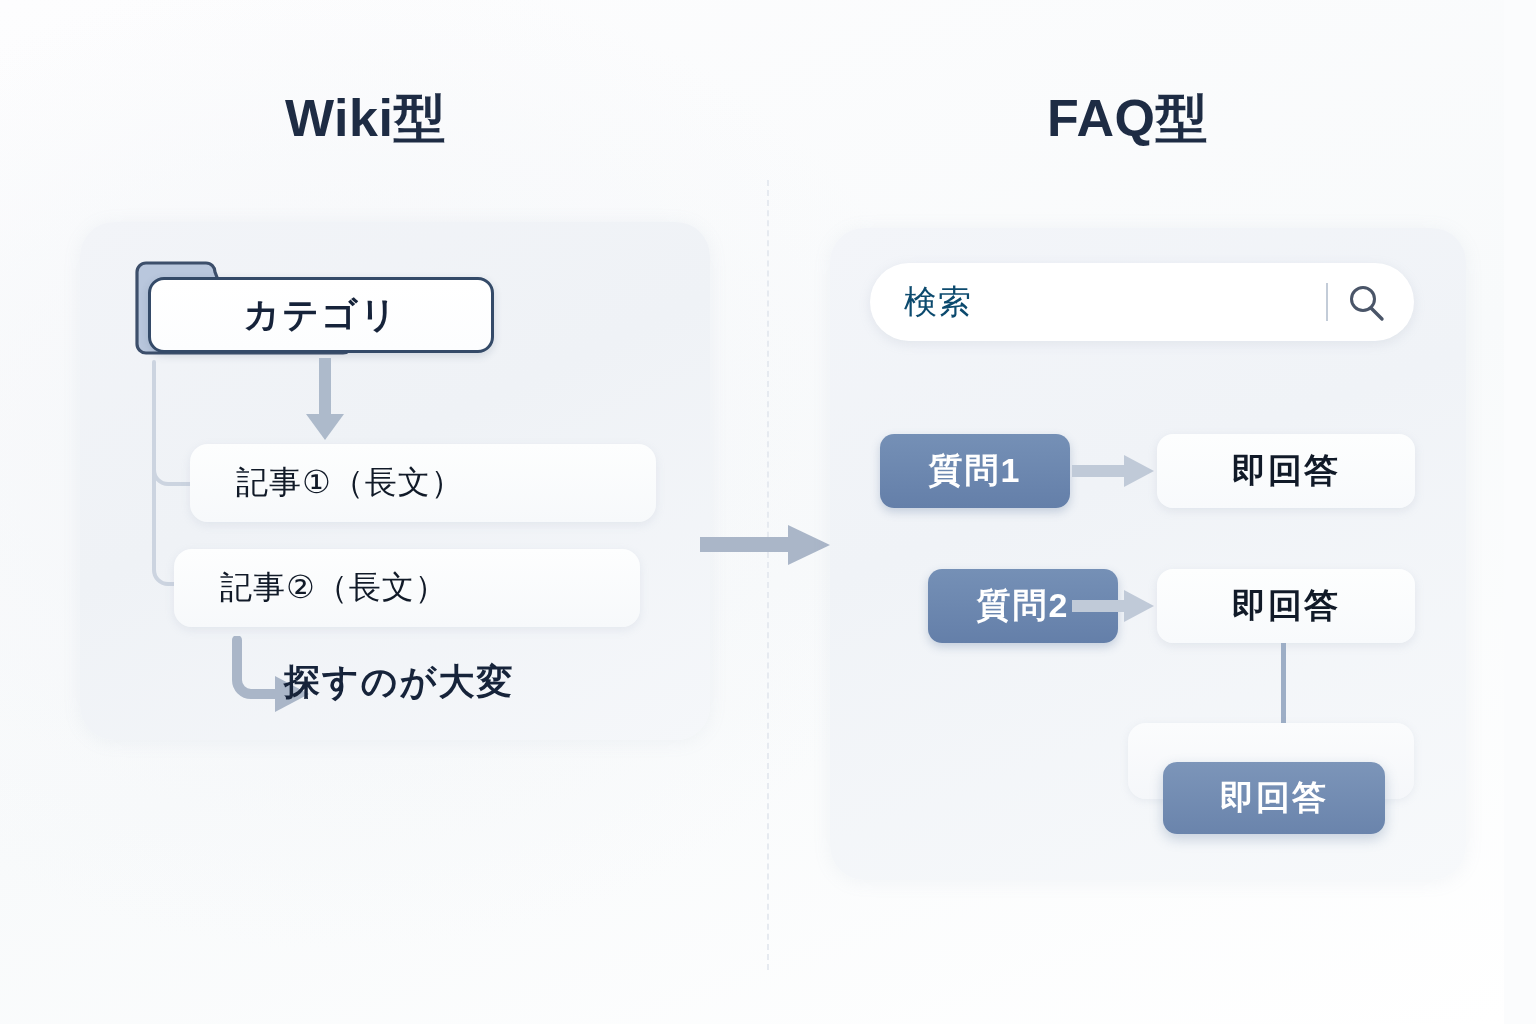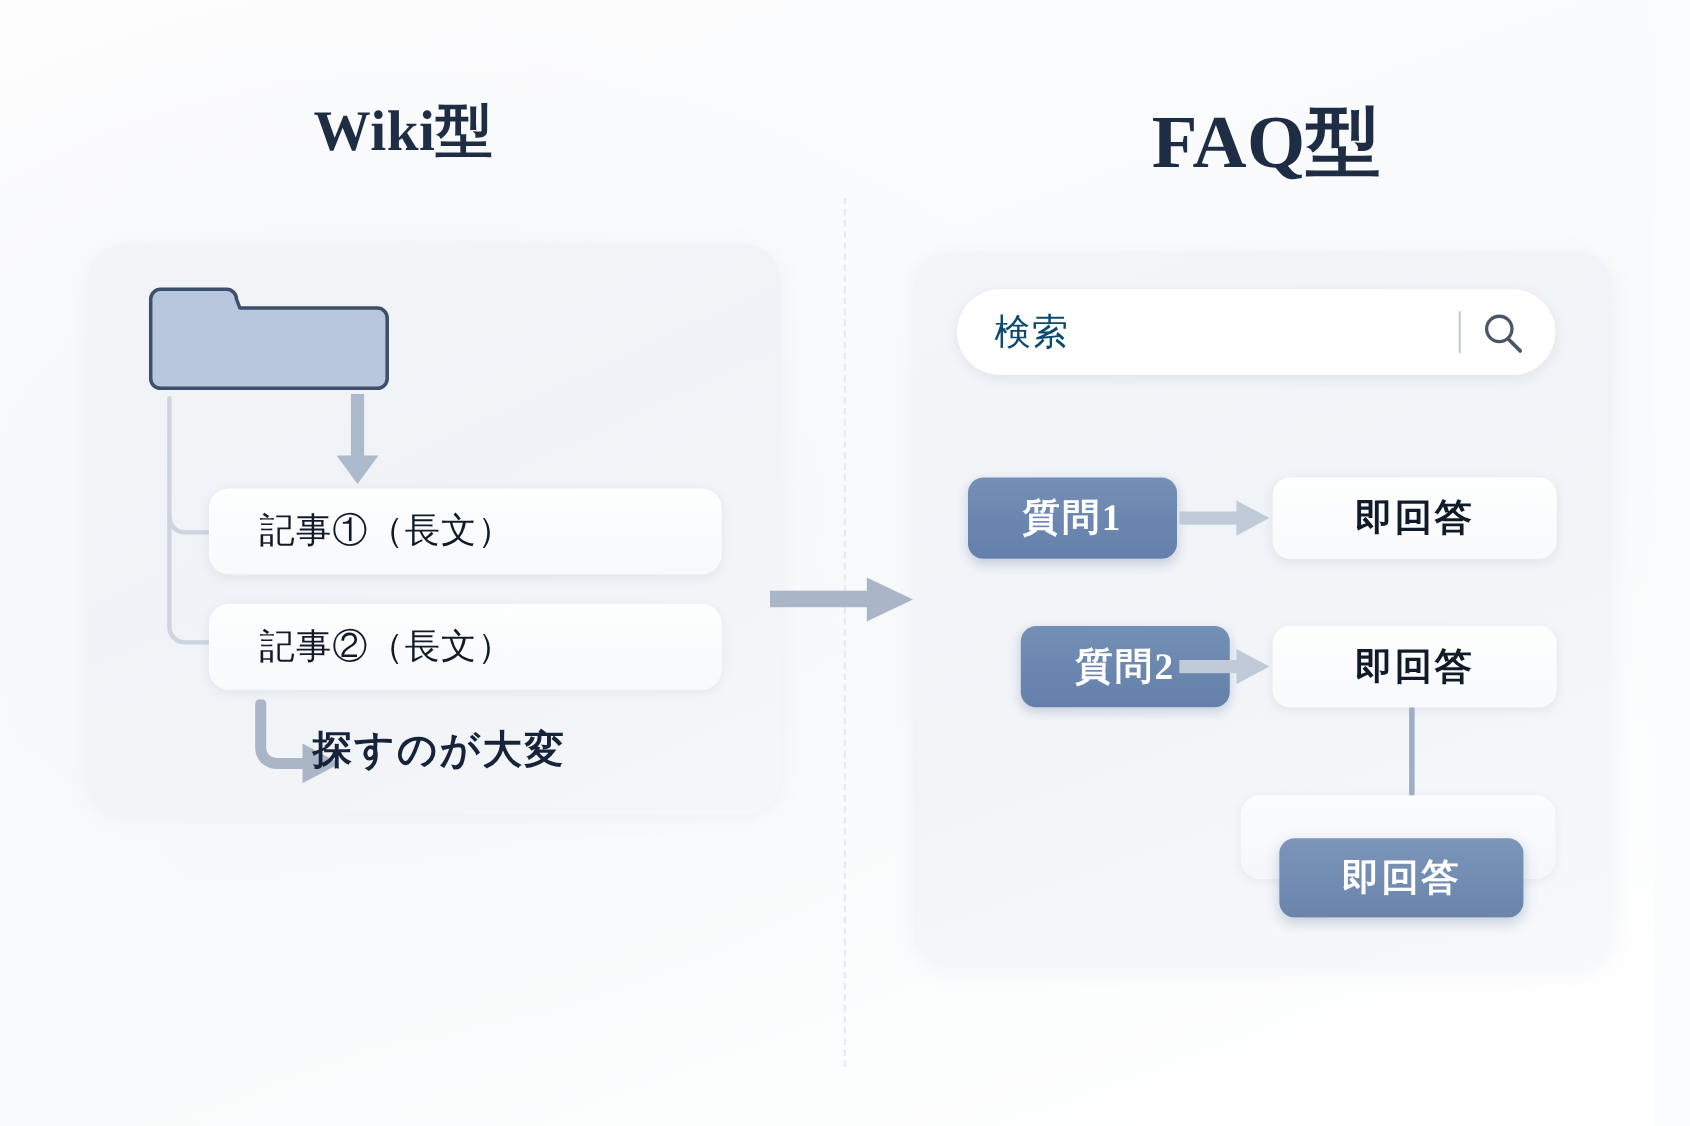--- a/index.html
+++ b/index.html
@@ -8,33 +8,32 @@
     background:#fbfcfd;
     font-family:"Liberation Sans","DejaVu Sans",sans-serif;
     overflow:hidden;
   }
   #stage {
     position:relative;
     width:1504px; height:1024px;
     background:
       radial-gradient(ellipse 900px 700px at 22% 45%, #f4f6f9 0%, rgba(244,246,249,0) 70%),
       linear-gradient(160deg,#fdfdfe 0%,#f8fafb 55%,#ffffff 100%);
-    font-family: Liberation Serif, serif;
   }
 
   
   .title {
     position:absolute;
     font-weight:bold;
     color:#1e2c44;
     letter-spacing:.5px;
     white-space:nowrap;
   }
   #title-left  { left:285px; top:84px; font-size:52px; }
-  #title-right { left:1047px; top:84px; font-size:68px; }
+  #title-right { left:1047px; top:84px; font-size:52px; }
 
   
   #divider {
     position:absolute;
     left:767px; top:180px;
     width:0; height:790px;
     border-left:2px dashed #e6eaf0;
   }
 
   
@@ -86,21 +85,21 @@
   .article-card {
     position:absolute;
     width:466px; height:78px;
     background:linear-gradient(180deg,#fdfefe 0%,#f7f9fb 100%);
     border-radius:18px;
     box-shadow:0 3px 10px rgba(150,163,185,.16);
     display:flex; align-items:center;
     padding-left:46px;
   }
   #article-1 { left:190px; top:444px; }
-  #article-2 { left:190px; top:549px; }
+  #article-2 { left:174px; top:549px; }
   .article-label {
     font-size:32px; color:#111a28; letter-spacing:1px;
   }
 
   
   #note-arrow { position:absolute; left:225px; top:636px; width:90px; height:78px; }
   #note-text {
     position:absolute; left:284px; top:658px;
     font-size:36px; font-weight:bold; color:#16233a; letter-spacing:2px;
     white-space:nowrap;
@@ -192,20 +191,23 @@
   <div class="title" id="title-right">FAQ型</div>
 
   <div id="divider"></div>
 
   <div class="panel" id="panel-left"></div>
 
   <svg id="folder-shape" viewBox="0 0 225 100">
     <path d="M5 14 A9 9 0 0 1 14 5 L74 5 A9 9 0 0 1 83 14 L86 22 L211 22 A9 9 0 0 1 220 31 L220 86 A9 9 0 0 1 211 95 L14 95 A9 9 0 0 1 5 86 Z" fill="#b9c7dd" stroke="#3d4f6b" stroke-width="3.2" stroke-linejoin="round"></path>
   </svg>
 
+  <div id="category-card">
+    <span id="category-label">カテゴリ</span>
+  </div>
 
   <svg id="cat-arrow" viewBox="0 0 50 84">
     <rect x="19" y="0" width="12" height="58" fill="#adbacb"></rect>
     <polygon points="6,56 44,56 25,82" fill="#adbacb"></polygon>
   </svg>
 
   <svg id="tree-lines" viewBox="0 0 130 350">
     <path d="M24 12 L24 220 A14 14 0 0 0 38 234 L70 234" fill="none" stroke="#ccd4e0" stroke-width="4" stroke-linecap="round"></path>
     <path d="M24 120 A14 14 0 0 0 38 134 L70 134" fill="none" stroke="#ccd4e0" stroke-width="4" stroke-linecap="round"></path>
   </svg>

